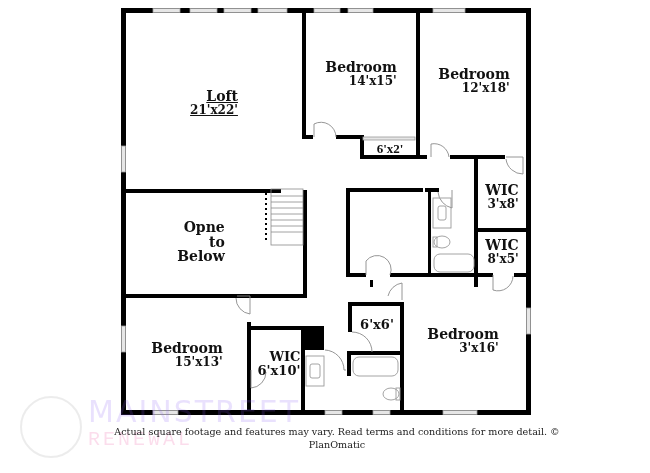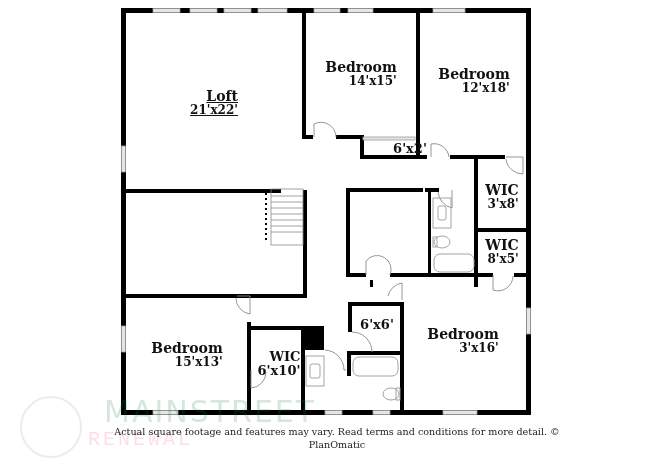--- a/index.html
+++ b/index.html
@@ -4,21 +4,21 @@
 <style>
   html, body { margin:0; padding:0; background:#ffffff; }
   body { width:650px; height:473px; position:relative; overflow:hidden; font-family:"DejaVu Serif", serif; }
   #plan { position:absolute; left:0; top:0; width:650px; height:473px; }
   .room-label { position:absolute; text-align:right; font-family:"DejaVu Serif", serif; font-weight:bold; color:#111; line-height:1.05; transform:translateX(-50%); white-space:nowrap; }
   .room-label .name { display:block; font-size:14px; }
   .room-label .dim { display:block; font-size:12px; }
   .small .name, .small .dim { font-size:13px; }
   .disclaimer { position:absolute; left:107px; top:425px; width:460px; text-align:center; font-family:"DejaVu Serif", serif; font-size:9.6px; line-height:13px; color:#222; }
   .watermark { position:absolute; left:20px; top:392px; width:230px; height:70px; opacity:0.18; }
-  .watermark .brand { position:absolute; left:68px; top:2px; font-family:"DejaVu Sans", sans-serif; font-size:30px; letter-spacing:2px; color:#15803d; font-weight:normal;margin-left:16px; }
+  .watermark .brand { position:absolute; left:68px; top:2px; font-family:"DejaVu Sans", sans-serif; font-size:30px; letter-spacing:2px; color:#8b5cf6; font-weight:normal; }
   .watermark .sub { position:absolute; left:68px; top:36px; font-family:Liberation Mono, monospace; font-size:20px; letter-spacing:3px; color:#ec4899; }
   .watermark .logo { position:absolute; left:0; top:4px; width:58px; height:58px; border:2px solid #999; border-radius:50%; }
 </style>
 </head>
 <body>
 
 <div id="plan">
   <svg width="650" height="473" viewBox="0 0 650 473">
     <g fill="#000">
 
@@ -145,30 +145,35 @@
     <span class="dim">21'x22'</span>
   </div>
   <div class="room-label" style="left:361px; top:60px;">
     <span class="name">Bedroom</span>
     <span class="dim">14'x15'</span>
   </div>
   <div class="room-label" style="left:474px; top:67px;">
     <span class="name">Bedroom</span>
     <span class="dim">12'x18'</span>
   </div>
-  <div class="room-label small" style="left:410px; top:142px;">
+  <div class="room-label small" style="left:390px; top:142px;font-family:Liberation Serif, serif;">
     <span class="dim">6'x2'</span>
   </div>
   <div class="room-label" style="left:502px; top:183px;">
     <span class="name">WIC</span>
     <span class="dim">3'x8'</span>
   </div>
   <div class="room-label" style="left:502px; top:238px;">
     <span class="name">WIC</span>
     <span class="dim">8'x5'</span>
+  </div>
+  <div class="room-label" style="left:201px; top:220px;">
+    <span class="name">Opne</span>
+    <span class="name">to</span>
+    <span class="name">Below</span>
   </div>
   <div class="room-label" style="left:187px; top:341px;">
     <span class="name">Bedroom</span>
     <span class="dim">15'x13'</span>
   </div>
   <div class="room-label small" style="left:279px; top:350px;">
     <span class="name">WIC</span>
     <span class="dim">6'x10'</span>
   </div>
   <div class="room-label small" style="left:377px; top:318px;">

